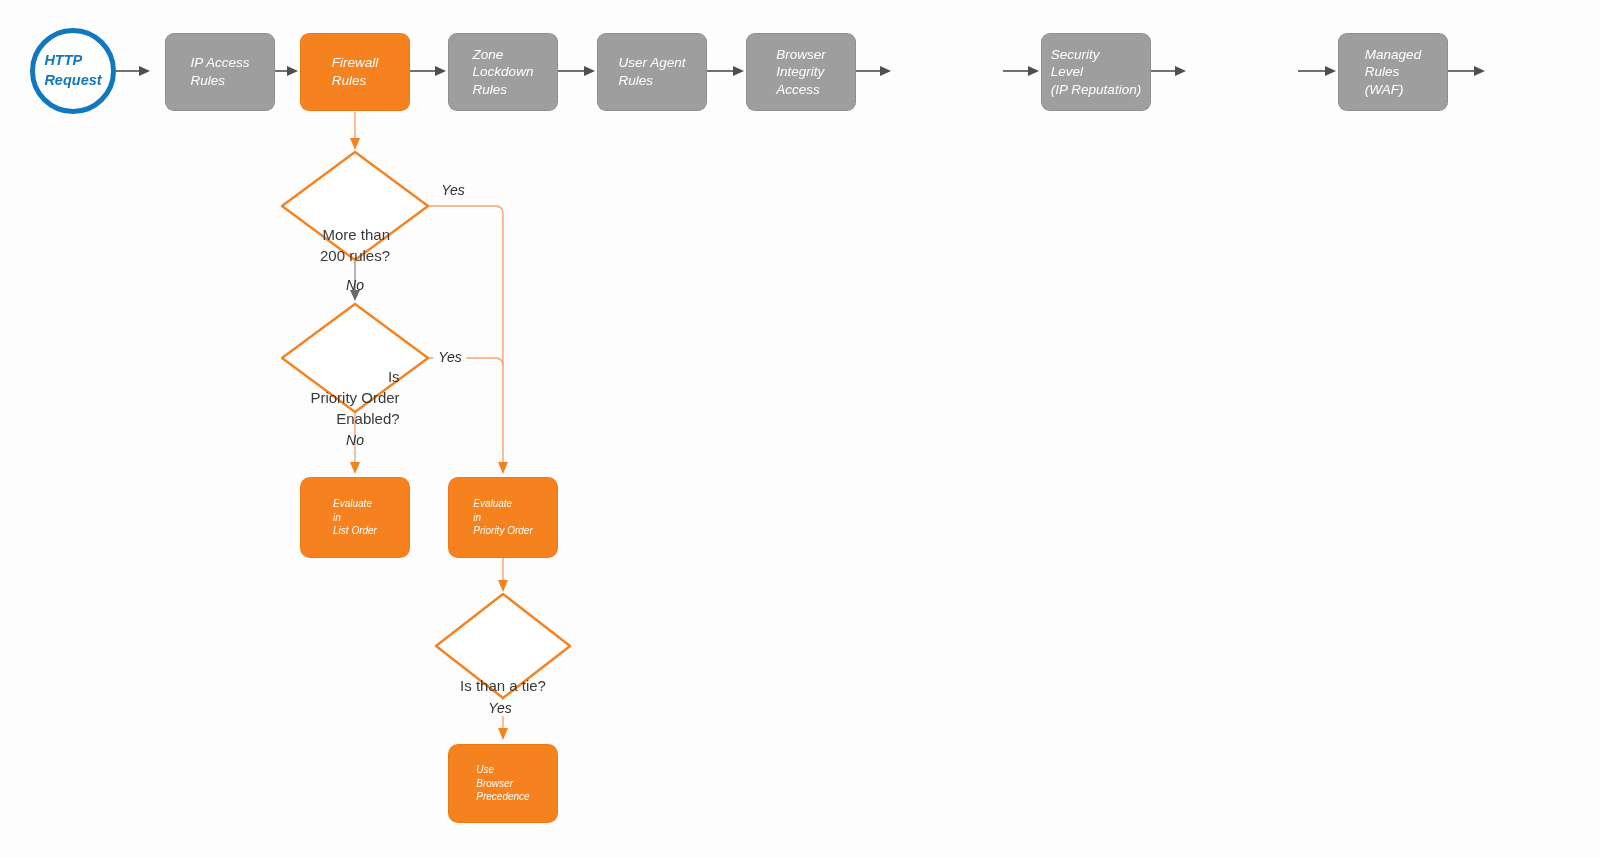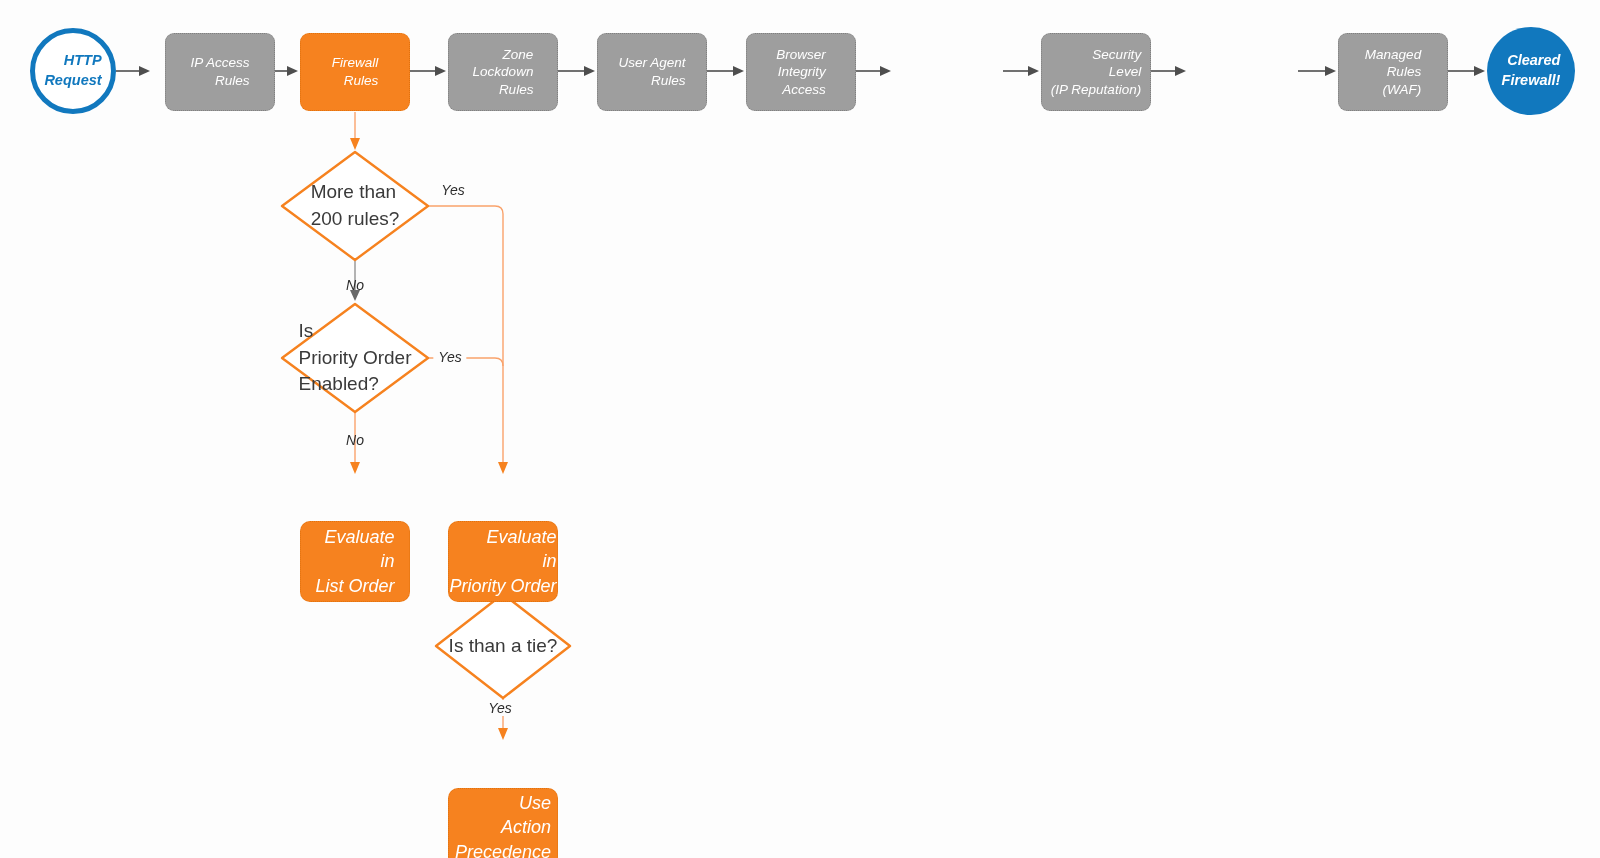--- a/index.html
+++ b/index.html
@@ -14,21 +14,21 @@
   .edges {
     position: absolute;
     left: 0; top: 0;
     z-index: 1;
   }
   .node {
     position: absolute;
     display: flex;
     align-items: center;
     justify-content: center;
-    text-align: right;
+    text-align: left;
     white-space: pre-line;
     box-sizing: border-box;
     z-index: 2;
   }
   .stage {
     top: 33px;
     width: 110px;
     height: 78px;
     border-radius: 9px;
     font-style: italic;
@@ -65,34 +65,34 @@
     font-weight: 700;
     font-style: italic;
     font-size: 14.5px;
     line-height: 1.35;
   }
   .flow-box {
     width: 110px;
     height: 81px;
     border-radius: 10px;
     font-style: italic;
-    font-size: 18px;
+    font-size: 10px;
     line-height: 1.35;
     color: #ffffff;
-    margin-top: 44px;
   }
   .diamond-label {
     position: absolute;
     transform: translate(-50%, -50%);
     color: #3a3a3a;
-    font-size: 19px;
+    font-size: 15px;
     line-height: 1.4;
-    text-align: left;
+    text-align: right;
     white-space: pre-line;
     z-index: 2;
+    margin-top: 39px;
   }
   .edge-label {
     position: absolute;
     transform: translate(-50%, -50%);
     font-style: italic;
     font-size: 14px;
     color: #2d2d2d;
     z-index: 3;
   }
   .edge-label.on-line {
@@ -159,22 +159,20 @@
 Rules</div>
   <div class="node stage gray" style="left:746px">Browser
 Integrity
 Access</div>
   <div class="node stage gray" style="left:1041px">Security
 Level
 (IP Reputation)</div>
   <div class="node stage gray" style="left:1338px">Managed
 Rules
 (WAF)</div>
-  <div class="node end-circle">Cleared
-Firewall!</div>
 
   <div class="diamond-label" style="left:355px; top:206px;">More than
 200 rules?</div>
   <div class="diamond-label" style="left:355px; top:358px;">Is
 Priority Order
 Enabled?</div>
   <div class="diamond-label" style="left:503px; top:646px;">Is than a tie?</div>
 
   <div class="edge-label" style="left:453px; top:190px;">Yes</div>
   <div class="edge-label" style="left:355px; top:285px;">No</div>
@@ -182,16 +180,16 @@
   <div class="edge-label" style="left:355px; top:440px;">No</div>
   <div class="edge-label on-line" style="left:500px; top:708px;">Yes</div>
 
   <div class="node flow-box orange" style="left:300px; top:477px;">Evaluate
 in
 List Order</div>
   <div class="node flow-box orange" style="left:448px; top:477px;">Evaluate
 in
 Priority Order</div>
   <div class="node flow-box orange" style="left:448px; top:744px; height:79px;">Use
-Action
+Browser
 Precedence</div>
 
 </div>
 
 </body></html>

